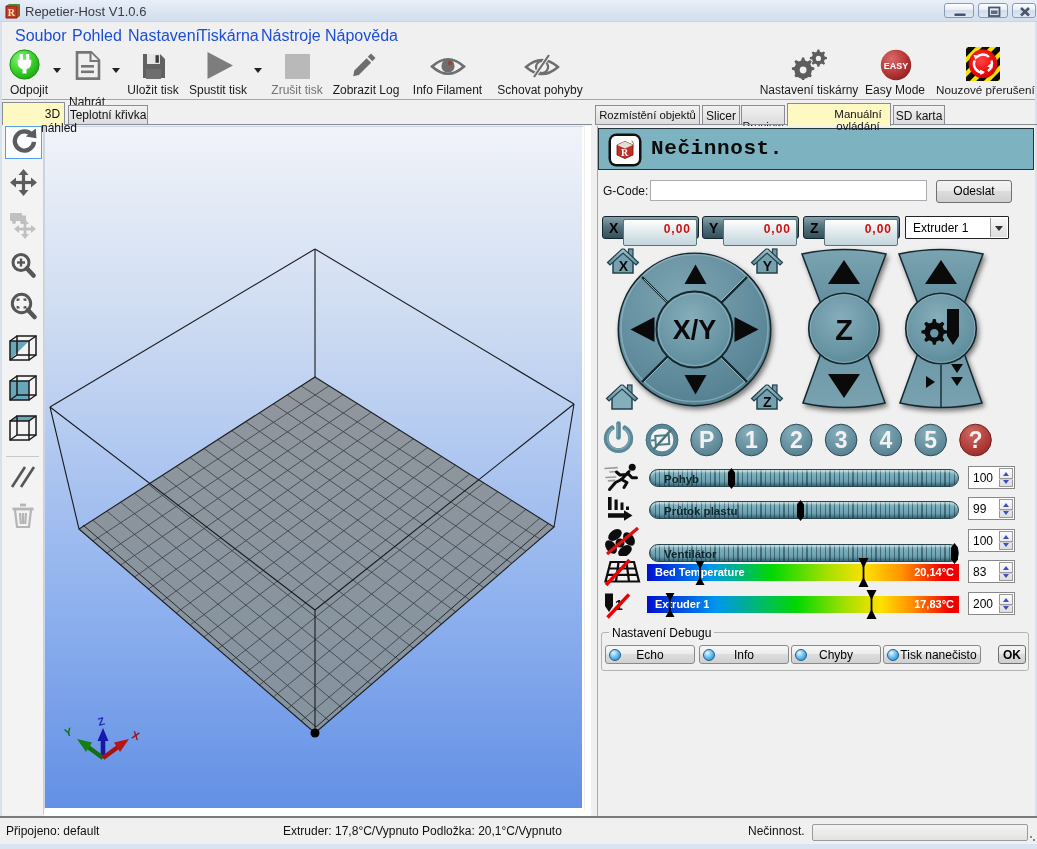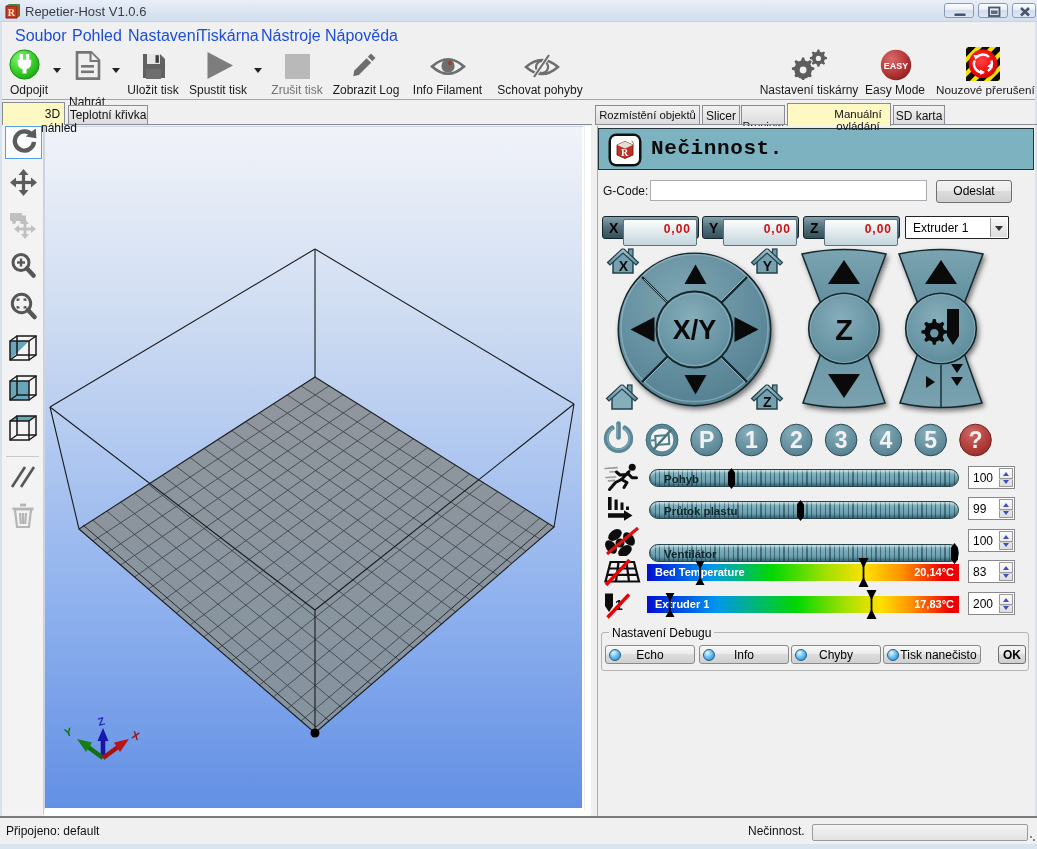--- a/index.html
+++ b/index.html
@@ -756,17 +756,18 @@
   </div>
 <div class="dbtn" style="left:883px; width:98px;">
     <div class="radio"></div>
     <div class="dl" style="padding-left:13px;">Tisk nanečisto</div>
   </div>
 <div class="btn7" style="left:998px; top:645px; width:28px; height:19px; padding-top:2px; font-weight:bold;">OK</div>
 
 <div id="statusline"></div>
 <div id="statusbar">
   <span style="position:absolute; left:6px; top:6px;">Připojeno: default</span>
+  <span style="position:absolute; left:283px; top:6px;">Extruder: 17,8°C/Vypnuto Podložka: 20,1°C/Vypnuto</span>
   <span style="position:absolute; left:748px; top:6px;">Nečinnost.</span>
 </div>
 <div id="progress"></div>
 <div class="abs" style="left:1030px; top:836px; width:2px; height:2px; background:#888;"></div>
 <div class="abs" style="left:1033px; top:839px; width:2px; height:2px; background:#888;"></div>
 
 </body></html>

